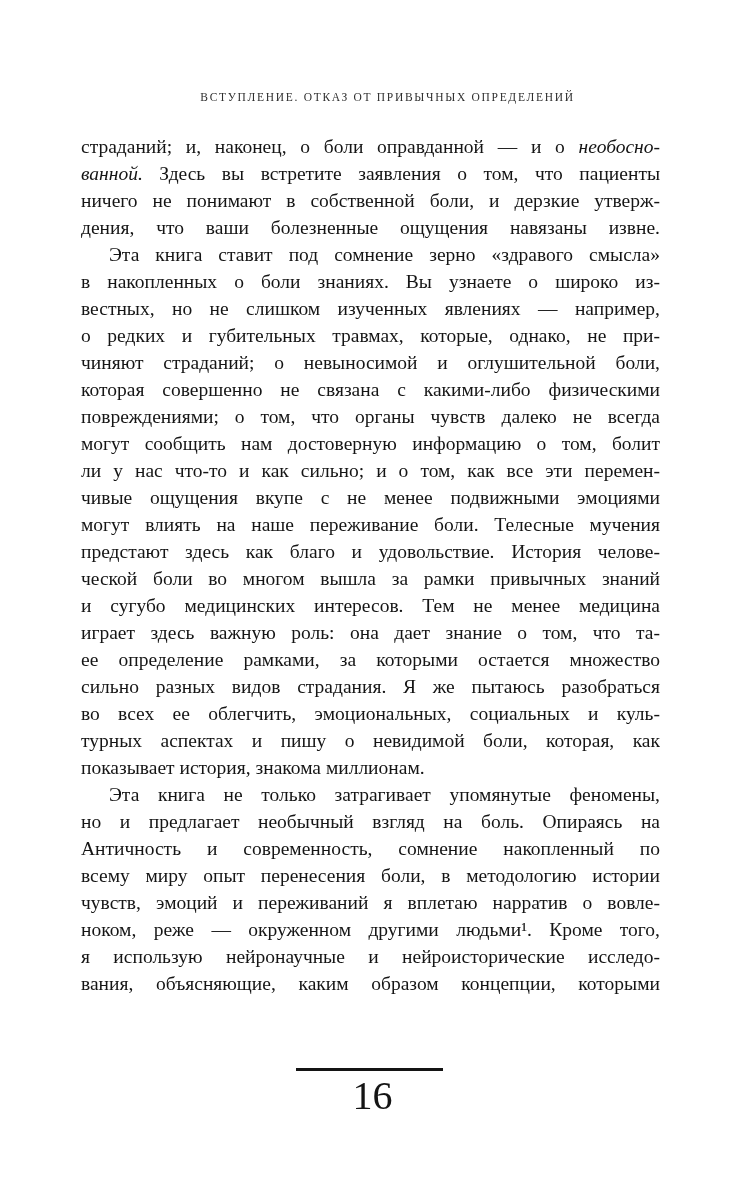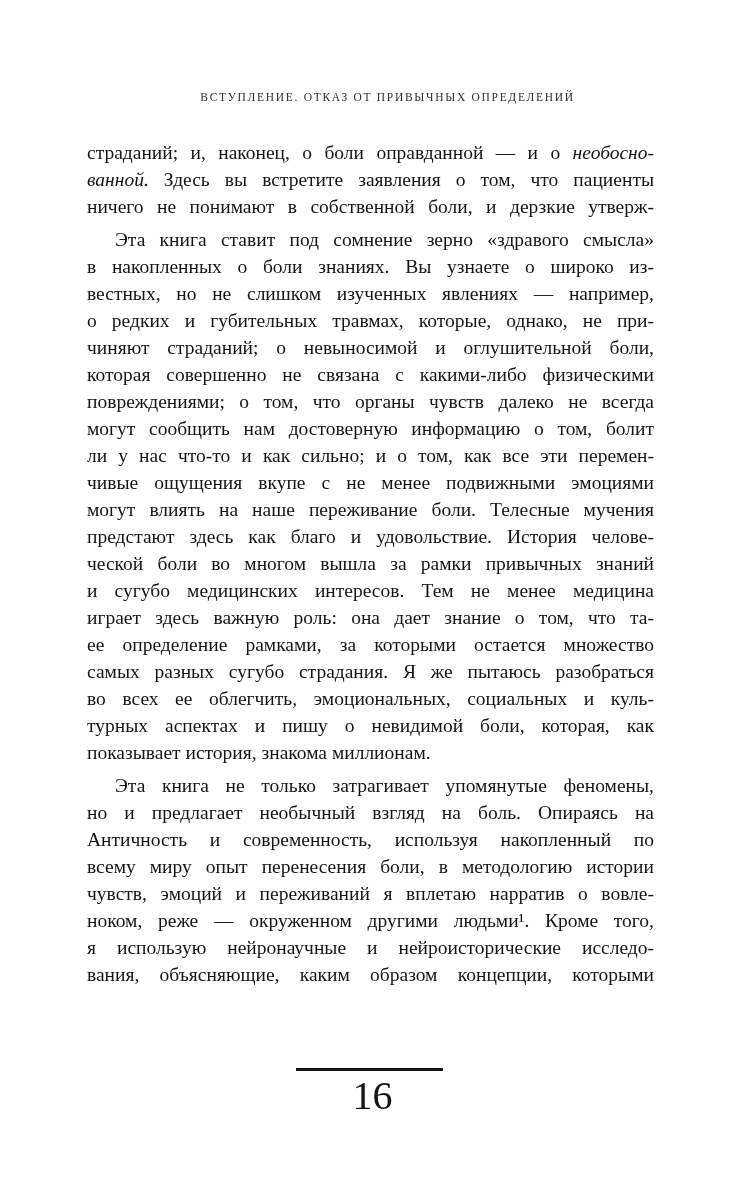--- a/index.html
+++ b/index.html
@@ -25,21 +25,21 @@
     margin-left: 36px;
   }
   .page-body {
     position: absolute;
     top: 133px;
     left: 81px;
     width: 579px;
     font-size: 19.5px;
     color: #151515;
   }
-  .para { margin: 6px; }
+  .para { margin: 0; }
   .line {
     height: 27px;
     line-height: 27px;
     overflow: hidden;
     text-align: justify;
     text-align-last: justify;
     white-space: normal;
   }
   .line.last { text-align-last: left; }
   .line.indent { text-indent: 28px; }
@@ -65,47 +65,48 @@
 </head>
 <body>
 
 <div class="running-header">ВСТУПЛЕНИЕ. ОТКАЗ ОТ ПРИВЫЧНЫХ ОПРЕДЕЛЕНИЙ</div>
 
 <div class="page-body">
     <div class="para">
       <div class="line"><span>страданий; и, наконец, о боли оправданной — и о </span><em>необосно-</em></div>
       <div class="line"><em>ванной.</em><span> Здесь вы встретите заявления о том, что пациенты</span></div>
       <div class="line"><span>ничего не понимают в собственной боли, и дерзкие утверж-</span></div>
+      <div class="line"><span>дения, что ваши болезненные ощущения навязаны извне.</span></div>
     </div>
     <div class="para">
       <div class="line indent"><span>Эта книга ставит под сомнение зерно «здравого смысла»</span></div>
       <div class="line"><span>в накопленных о боли знаниях. Вы узнаете о широко из-</span></div>
       <div class="line"><span>вестных, но не слишком изученных явлениях — например,</span></div>
       <div class="line"><span>о редких и губительных травмах, которые, однако, не при-</span></div>
       <div class="line"><span>чиняют страданий; о невыносимой и оглушительной боли,</span></div>
       <div class="line"><span>которая совершенно не связана с какими-либо физическими</span></div>
       <div class="line"><span>повреждениями; о том, что органы чувств далеко не всегда</span></div>
       <div class="line"><span>могут сообщить нам достоверную информацию о том, болит</span></div>
       <div class="line"><span>ли у нас что-то и как сильно; и о том, как все эти перемен-</span></div>
       <div class="line"><span>чивые ощущения вкупе с не менее подвижными эмоциями</span></div>
       <div class="line"><span>могут влиять на наше переживание боли. Телесные мучения</span></div>
       <div class="line"><span>предстают здесь как благо и удовольствие. История челове-</span></div>
       <div class="line"><span>ческой боли во многом вышла за рамки привычных знаний</span></div>
       <div class="line"><span>и сугубо медицинских интересов. Тем не менее медицина</span></div>
       <div class="line"><span>играет здесь важную роль: она дает знание о том, что та-</span></div>
       <div class="line"><span>ее определение рамками, за которыми остается множество</span></div>
-      <div class="line"><span>самых разных сугубо страдания. Я же пытаюсь разобраться</span></div>
+      <div class="line"><span>сильно разных видов страдания. Я же пытаюсь разобраться</span></div>
       <div class="line"><span>во всех ее облегчить, эмоциональных, социальных и куль-</span></div>
       <div class="line"><span>турных аспектах и пишу о невидимой боли, которая, как</span></div>
       <div class="line last"><span>показывает история, знакома миллионам.</span></div>
     </div>
     <div class="para">
       <div class="line indent"><span>Эта книга не только затрагивает упомянутые феномены,</span></div>
       <div class="line"><span>но и предлагает необычный взгляд на боль. Опираясь на</span></div>
-      <div class="line"><span>Античность и современность, используя накопленный по</span></div>
+      <div class="line"><span>Античность и современность, сомнение накопленный по</span></div>
       <div class="line"><span>всему миру опыт перенесения боли, в методологию истории</span></div>
       <div class="line"><span>чувств, эмоций и переживаний я вплетаю нарратив о вовле-</span></div>
       <div class="line"><span>ноком, реже — окруженном другими людьми¹. Кроме того,</span></div>
       <div class="line"><span>я использую нейронаучные и нейроисторические исследо-</span></div>
       <div class="line"><span>вания, объясняющие, каким образом концепции, которыми</span></div>
     </div>
   </div>
 
 <div class="footer-rule"></div>
 

